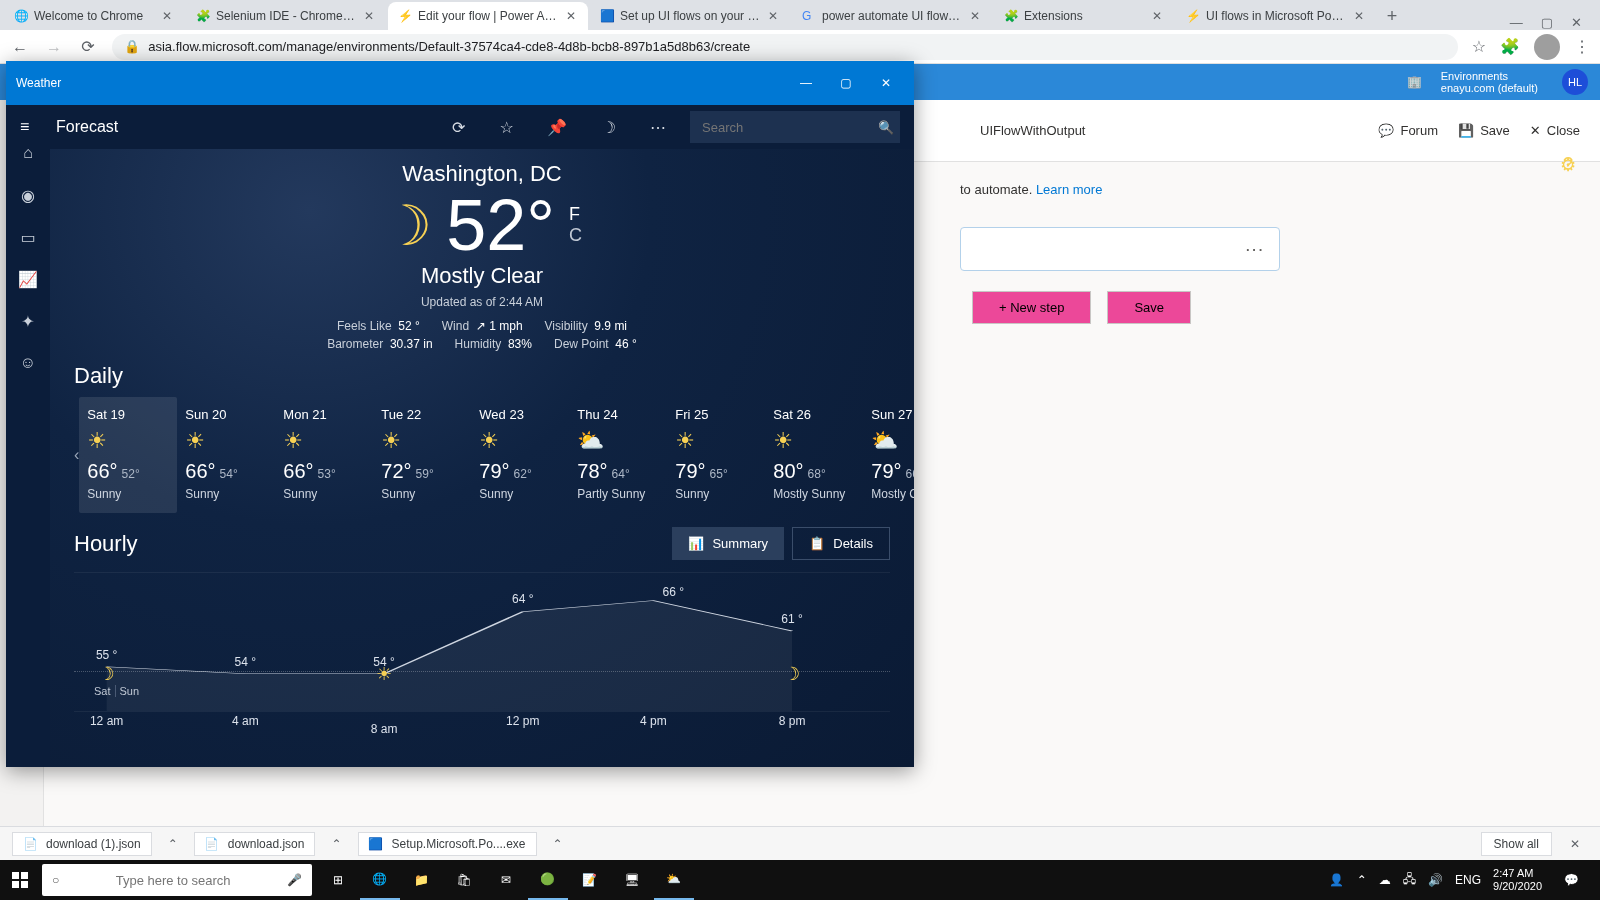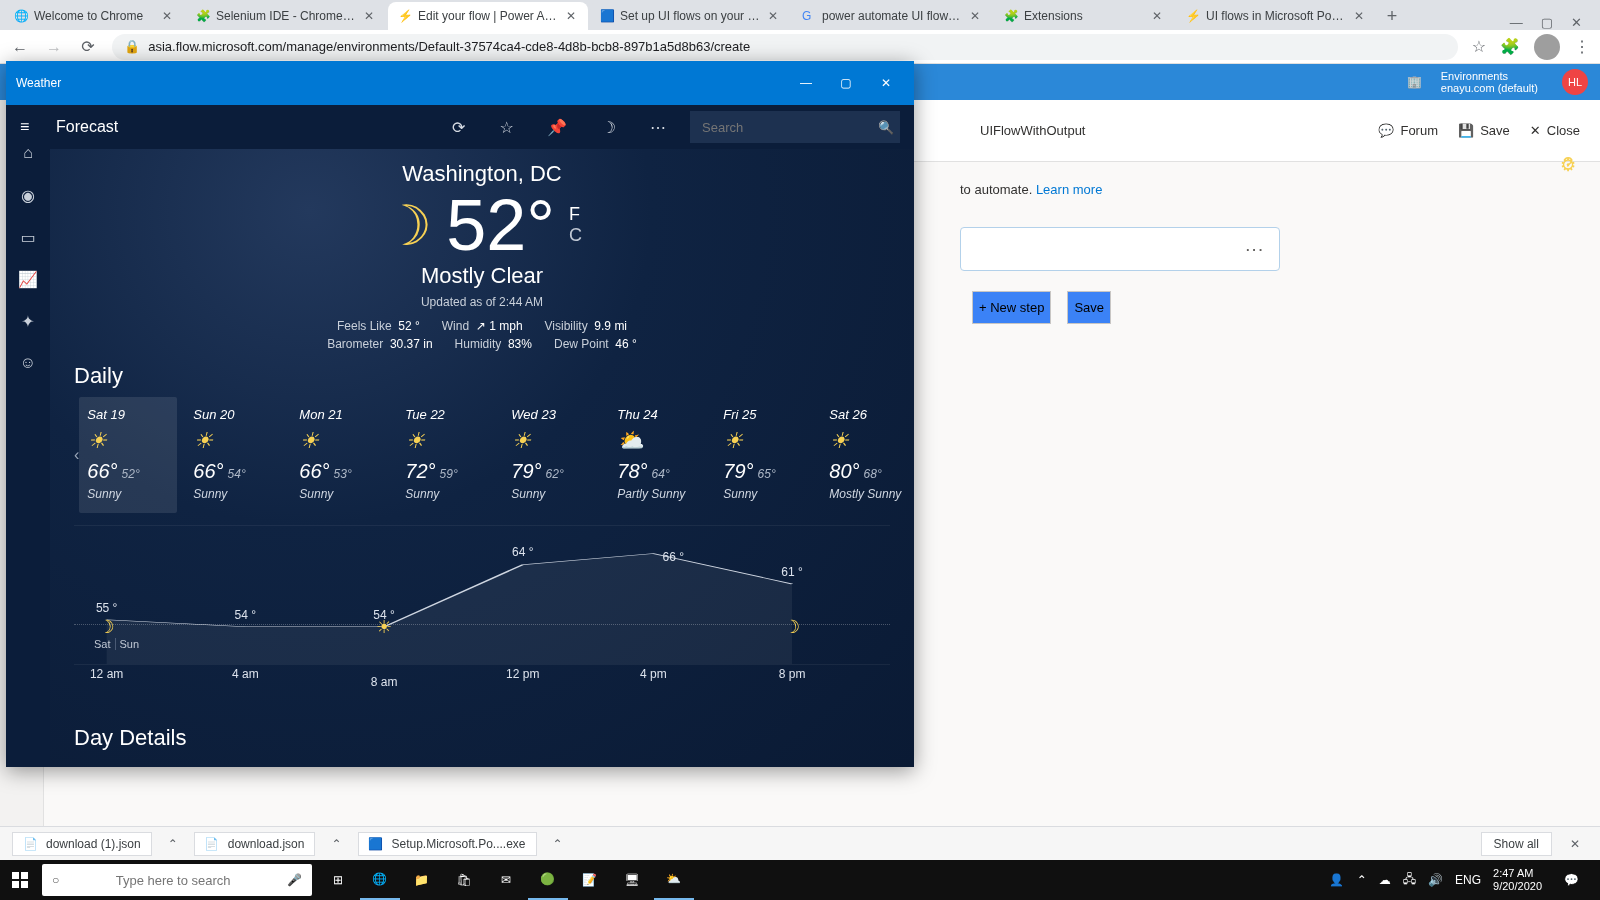--- a/index.html
+++ b/index.html
@@ -21,33 +21,33 @@
 .url-box { flex: 1; height: 26px; background: #f1f3f4; border-radius: 14px; display: flex; align-items: center; padding: 0 12px; font-size: 13px; color: #202124; gap: 8px; }
 .url-box .lock { color: #5f6368; }
 .addr-icons { display: flex; gap: 14px; color: #5f6368; align-items: center; }
 .avatar-circle { width: 26px; height: 26px; border-radius: 50%; background: #9e9e9e; }
 
 
 .pa-page { flex: 1; position: relative; background: #faf9f8; }
 .pa-header { height: 36px; background: #2b88d8; display: flex; align-items: center; padding: 0 12px; color: #fff; font-size: 12px; justify-content: flex-end; gap: 14px; }
 .pa-env { display: flex; flex-direction: column; align-items: flex-start; line-height: 1.1; font-size: 11px; margin-right: 10px; }
 .pa-header .hicon { width: 20px; text-align: center; cursor: pointer; }
-.pa-user { width: 26px; height: 26px; border-radius: 50%; background: #ef4444; display: flex; align-items: center; justify-content: center; font-size: 11px; }
+.pa-user { width: 26px; height: 26px; border-radius: 50%; background: #1d4ed8; display: flex; align-items: center; justify-content: center; font-size: 11px; }
 
 .pa-sub { height: 62px; background: #fff; border-bottom: 1px solid #e1e1e1; display: flex; align-items: center; justify-content: flex-end; padding: 0 20px; gap: 20px; font-size: 13px; color: #323130; }
 .pa-sub .flowname { margin-right: auto; margin-left: 960px; }
 .pa-sub .sub-item { display: flex; align-items: center; gap: 6px; cursor: pointer; }
 
 .pa-body { padding: 20px 0 0 960px; font-size: 13px; color: #323130; }
 .pa-hint { margin-bottom: 30px; }
 .pa-hint a { color: #0078d4; text-decoration: none; }
 .pa-card { width: 320px; height: 44px; background: #fff; border: 1px solid #b3d1ea; border-radius: 4px; display: flex; align-items: center; justify-content: flex-end; padding: 0 14px; color: #605e5c; }
 .pa-dots { letter-spacing: 2px; font-weight: bold; }
 .pa-btns { display: flex; gap: 16px; padding: 20px 0 0 12px; }
-.pa-btn { padding: 8px 6px; border: 1px solid #c8c6c4; background: #3b82f6; font-size: 13px; cursor: pointer; }
+.pa-btn { padding: 8px 26px; border: 1px solid #c8c6c4; background: #ec4899; font-size: 13px; cursor: pointer; }
 
 
 .pa-rail { position: absolute; left: 0; top: 36px; bottom: 0; width: 44px; background: #f3f2f1; border-right: 1px solid #e1e1e1; display: flex; flex-direction: column; align-items: center; padding-top: 10px; gap: 20px; color: #605e5c; }
 .pa-rail .ricon { width: 20px; height: 20px; cursor: pointer; display: flex; align-items: center; justify-content: center; }
 .pa-rail .spacer { flex: 1; }
 
 
 .weather-win { position: absolute; left: 6px; top: 61px; width: 908px; height: 706px; background: #0b1d3a; color: #fff; display: flex; flex-direction: column; box-shadow: 0 4px 20px rgba(0,0,0,.4); }
 .w-title { height: 44px; background: #0078d4; display: flex; align-items: center; padding: 0 10px; font-size: 12px; }
 .w-title .twin { margin-left: auto; display: flex; gap: 4px; }
@@ -78,21 +78,21 @@
 .cond { font-size: 22px; margin-top: 2px; }
 .updated { font-size: 12px; color: #c9d0da; margin-top: 6px; }
 .metrics { display: flex; justify-content: center; gap: 22px; font-size: 12px; color: #c9d0da; margin-top: 10px; flex-wrap: wrap; }
 .metrics .m b { color: #fff; font-weight: 500; }
 .metrics-row2 { margin-top: 4px; }
 
 .sec-title { font-size: 22px; margin: 12px 0 8px; }
 
 .daily-wrap { position: relative; display: flex; align-items: center; }
 .dnav { width: 20px; color: #9aa6b8; cursor: pointer; text-align: center; font-size: 16px; }
-.daily { display: flex; gap: 8px; flex: 1; font-style: italic; }
+.daily { display: flex; gap: 0; flex: 1; }
 .dcard { width: 98px; padding: 10px 8px 12px; cursor: pointer; }
 .dcard.sel { background: rgba(255,255,255,.10); border-radius: 2px; }
 .dcard .ddate { font-size: 13px; margin-bottom: 6px; }
 .dcard .dicon { font-size: 22px; color: #f7d154; margin-bottom: 6px; }
 .dcard .dtemp { font-size: 20px; }
 .dcard .dlow { font-size: 12px; color: #aeb8c7; margin-left: 4px; }
 .dcard .dcond { font-size: 12px; color: #cfd6e1; margin-top: 4px; }
 
 .hourly-head { display: flex; align-items: center; margin-top: 14px; }
 .hourly-head .sec-title { margin: 0; }
@@ -354,39 +354,46 @@
             <div class="dcard">
               <div class="ddate">Sun 27</div>
               <div class="dicon">⛅</div>
               <div><span class="dtemp">79°</span><span class="dlow">66°</span></div>
               <div class="dcond">Mostly Cloudy</div>
             </div>
           </div>
 
       </div>
 
+      <div class="hourly-head">
+        <div class="sec-title">Hourly</div>
+        <div class="seg">
+          <div class="seg-btn">📊 <span>Summary</span></div>
+          <div class="seg-btn off">📋 <span>Details</span></div>
+        </div>
+      </div>
 
       <div class="hourly-chart" id="hourlychart">
         <svg id="hourlysvg" width="100%" height="100%" viewBox="0 0 100 100" preserveAspectRatio="none" style="position:absolute;inset:0">
           <path id="hourlyarea" fill="rgba(255,255,255,.06)" stroke="none" d="M 4 68 L 21 73 L 38 73 L 55 28 L 71 20 L 88 42 L 88 100 L 4 100 Z"></path>
           <path id="hourlyline" fill="none" stroke="#cfd6e1" stroke-width="0.4" d="M 4 68 L 21 73 L 38 73 L 55 28 L 71 20 L 88 42"></path>
         </svg>
         <div class="dash-line"></div>
         <div class="sat-sun">
             <span>Sat</span>
             <span>Sun</span>
           </div>
         <span class="hicon" style="left:4%">☽</span>
         <span class="hicon" style="left:38%">☀</span>
         <span class="hicon" style="left:88%">☽</span>
       <div class="hlabel" style="left: 4%; top: 75.2px;">55 °</div>
           <div class="hlabel" style="left: 21%; top: 82.2px;">54 °</div>
           <div class="hlabel" style="left: 38%; top: 82.2px;">54 °</div>
           <div class="hlabel" style="left: 55%; top: 19.2px;">64 °</div>
-          <div class="hlabel" style="left: 71%; top: 24px; padding-left: 40px;">66 °</div>
+          <div class="hlabel" style="left: 71%; top: 12px; padding-left: 40px;">66 °</div>
           <div class="hlabel" style="left: 88%; top: 38.8px;">61 °</div>
         </div>
       <div style="position:relative;height:24px" id="hourlyx">
           <div class="hx" style="left: 4%; bottom: auto; top: 2px;">12 am</div>
           <div class="hx" style="left: 21%; bottom: auto; top: 2px;">4 am</div>
           <div class="hx" style="left: 38%; bottom: auto; top: 10px;">8 am</div>
           <div class="hx" style="left: 55%; bottom: auto; top: 2px;">12 pm</div>
           <div class="hx" style="left: 71%; bottom: auto; top: 2px;">4 pm</div>
           <div class="hx" style="left: 88%; bottom: auto; top: 2px;">8 pm</div>
         </div>

